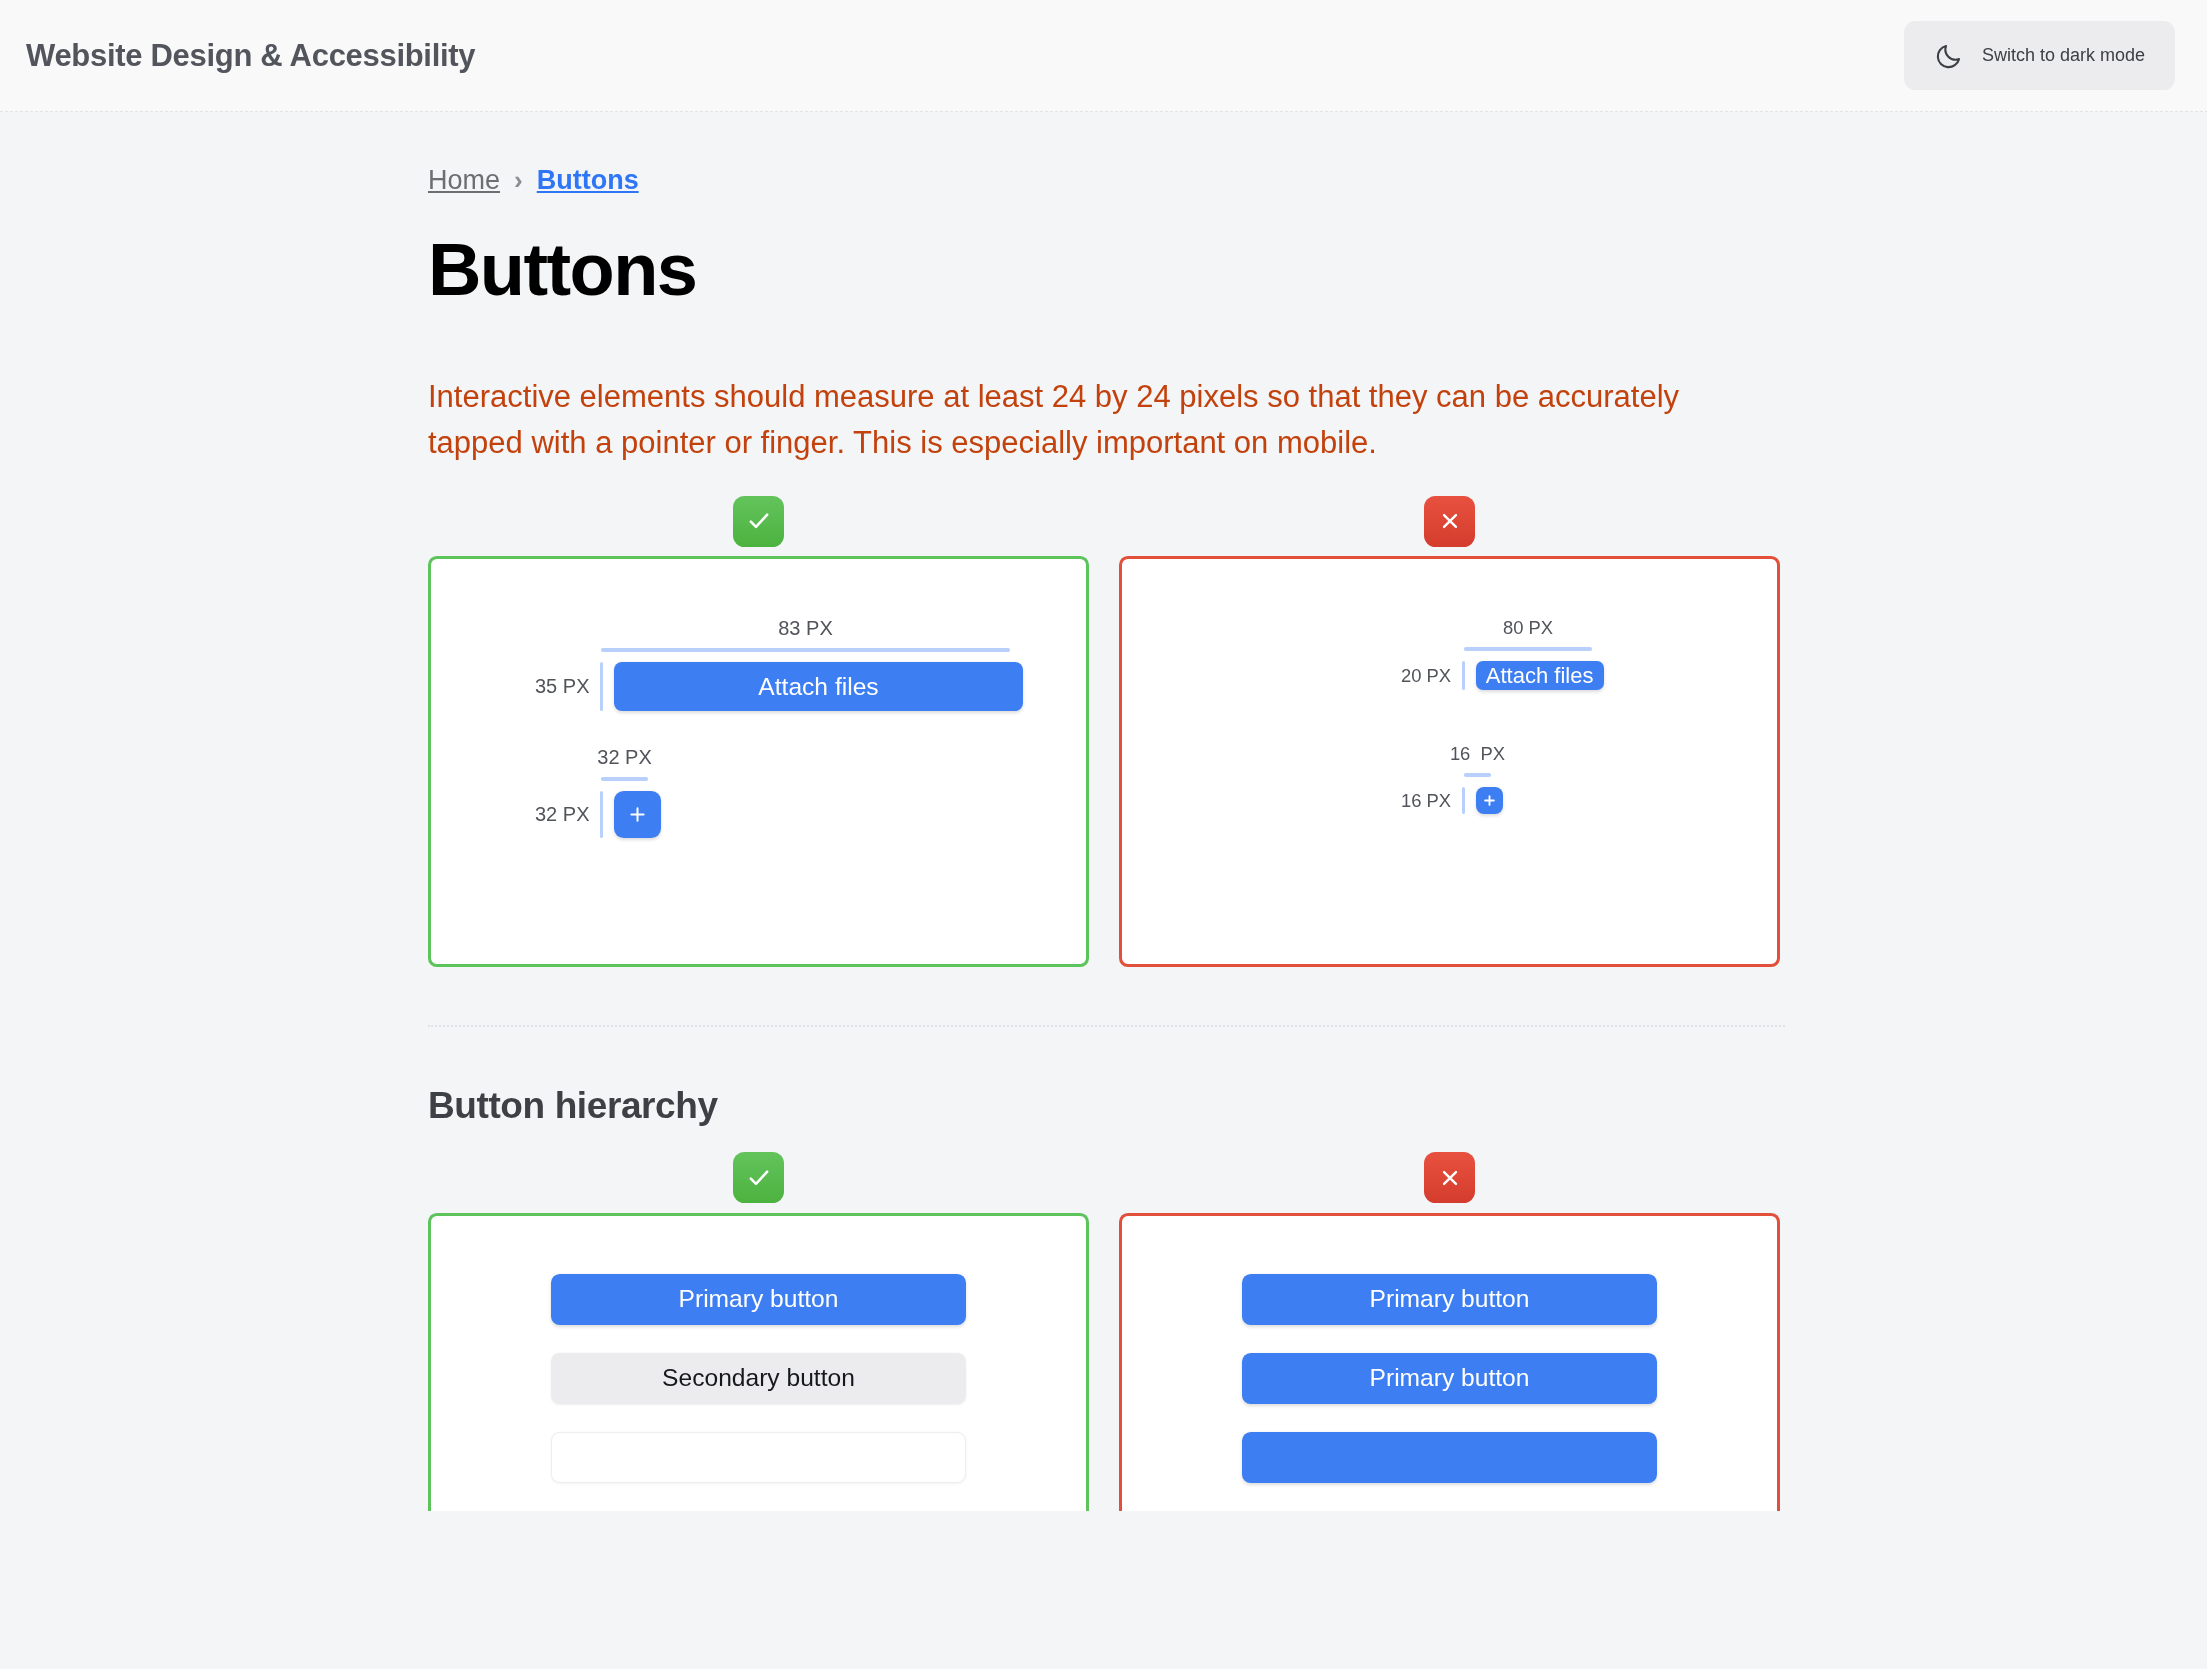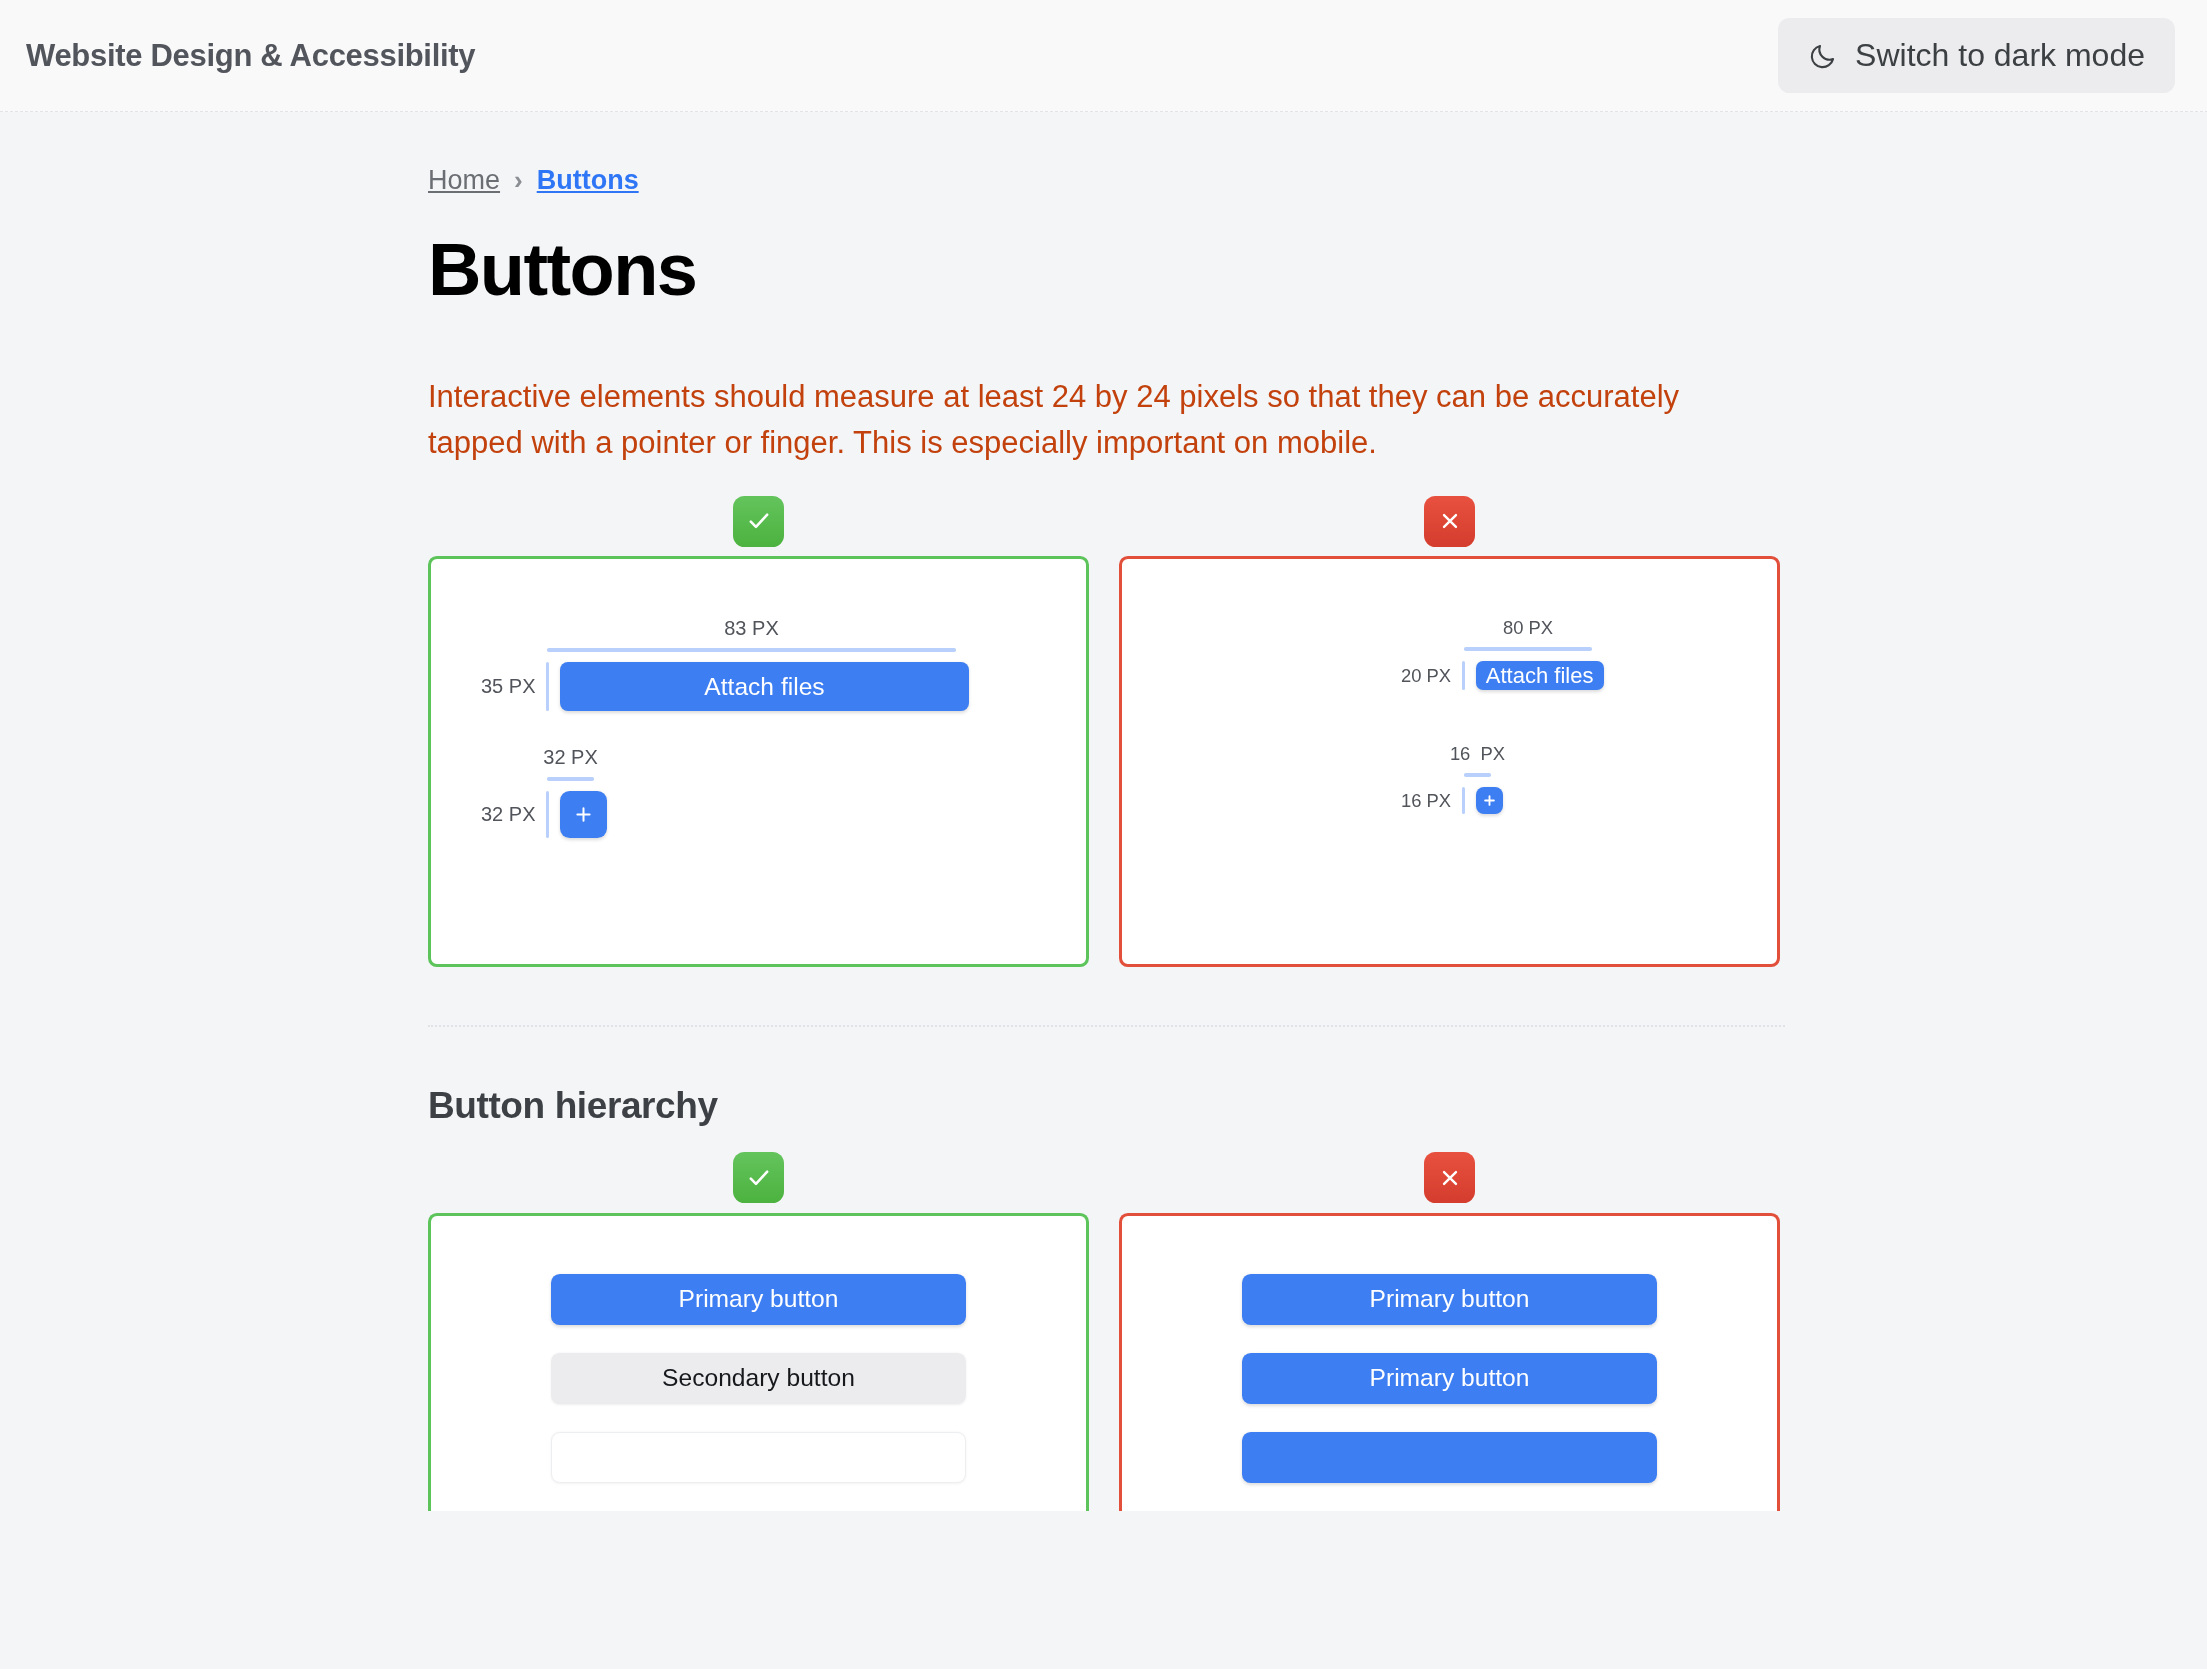--- a/index.html
+++ b/index.html
@@ -34,21 +34,21 @@
     gap: 17.6px;
     background: #ececee;
     border: none;
     border-radius: 11.4px;
     padding: 19.3px 30px;
     cursor: pointer;
     font-family: inherit;
   }
   .theme-toggle .moon-ic { width: 30px; height: 30px; display: block; }
   .theme-toggle-label {
-    font-size: 32px;
+    font-size: 18px;
     color: #3c4043;
   }
 
   
   .page {
     padding: 53px 0 0 0;
   }
   .content {
     width: 1352px;
     margin-left: 428px;
@@ -166,21 +166,21 @@
 
   
   .attach-good { width: 409px; height: 49px; border-radius: 8px; font-size: 24.6px; }
   .plus-good { width: 47px; height: 47px; border-radius: 9.7px; }
   
   .attach-bad { width: 128px; height: 29px; border-radius: 7px; font-size: 22px; }
   .plus-bad { width: 27px; height: 27px; border-radius: 8px; }
 
   .plus-glyph { display: block; }
 
-  .tap-block { padding-left: 50px; }
+  .tap-block { padding-left: 72px; margin-left: 32px; }
   .tap-block.right { padding-left: 0; margin-left: 279px; }
 
   .divider {
     border: none;
     border-top: 2.6px dotted #e0e2e5;
     margin: 58px 0 58px 0;
     width: 1357px;
   }
 
   

